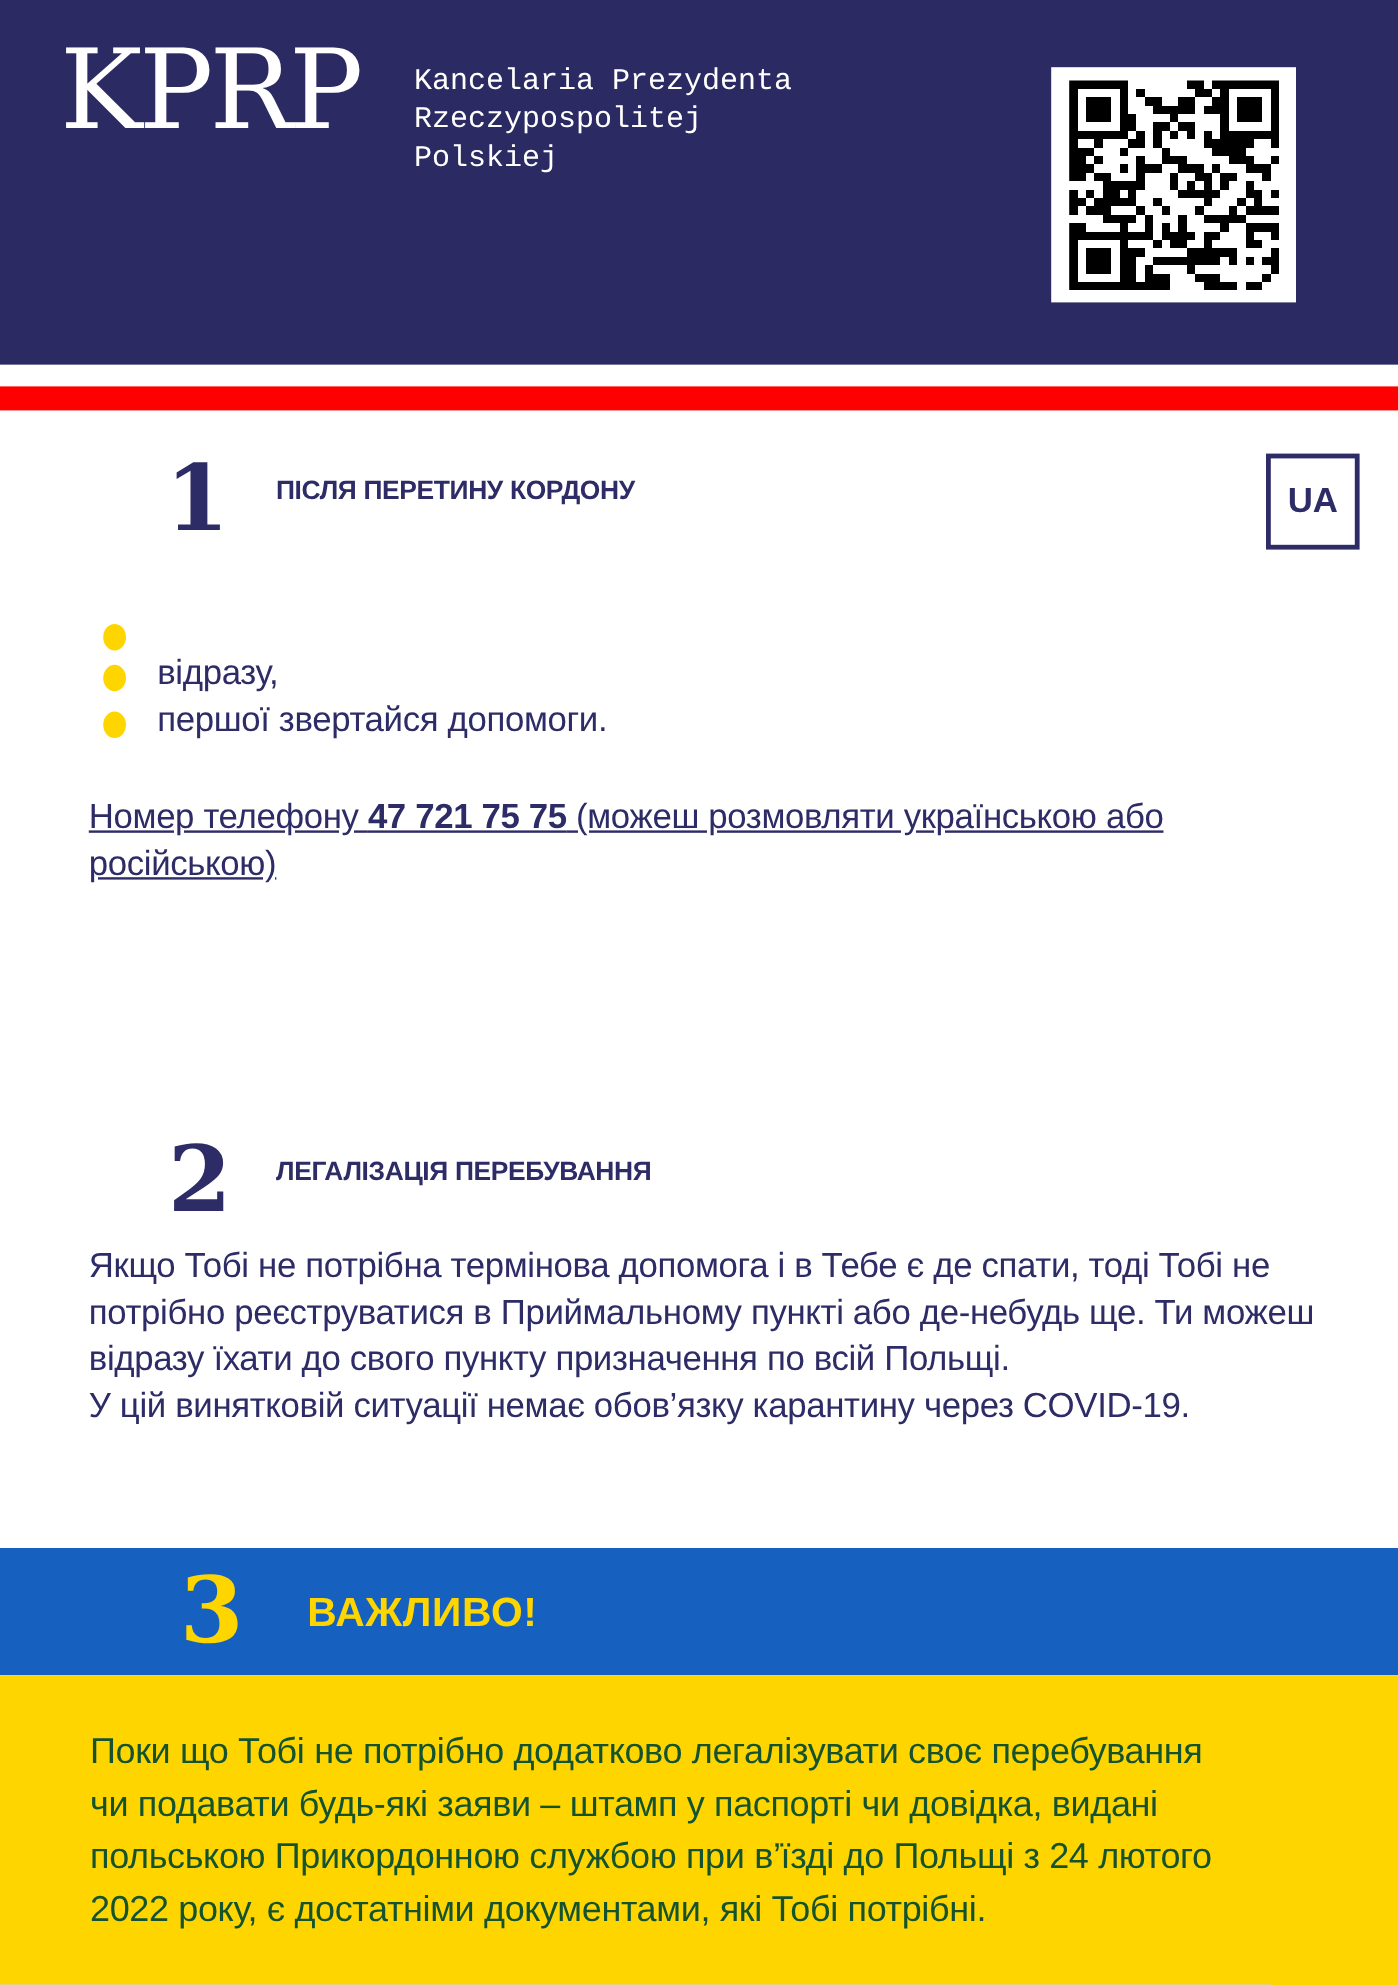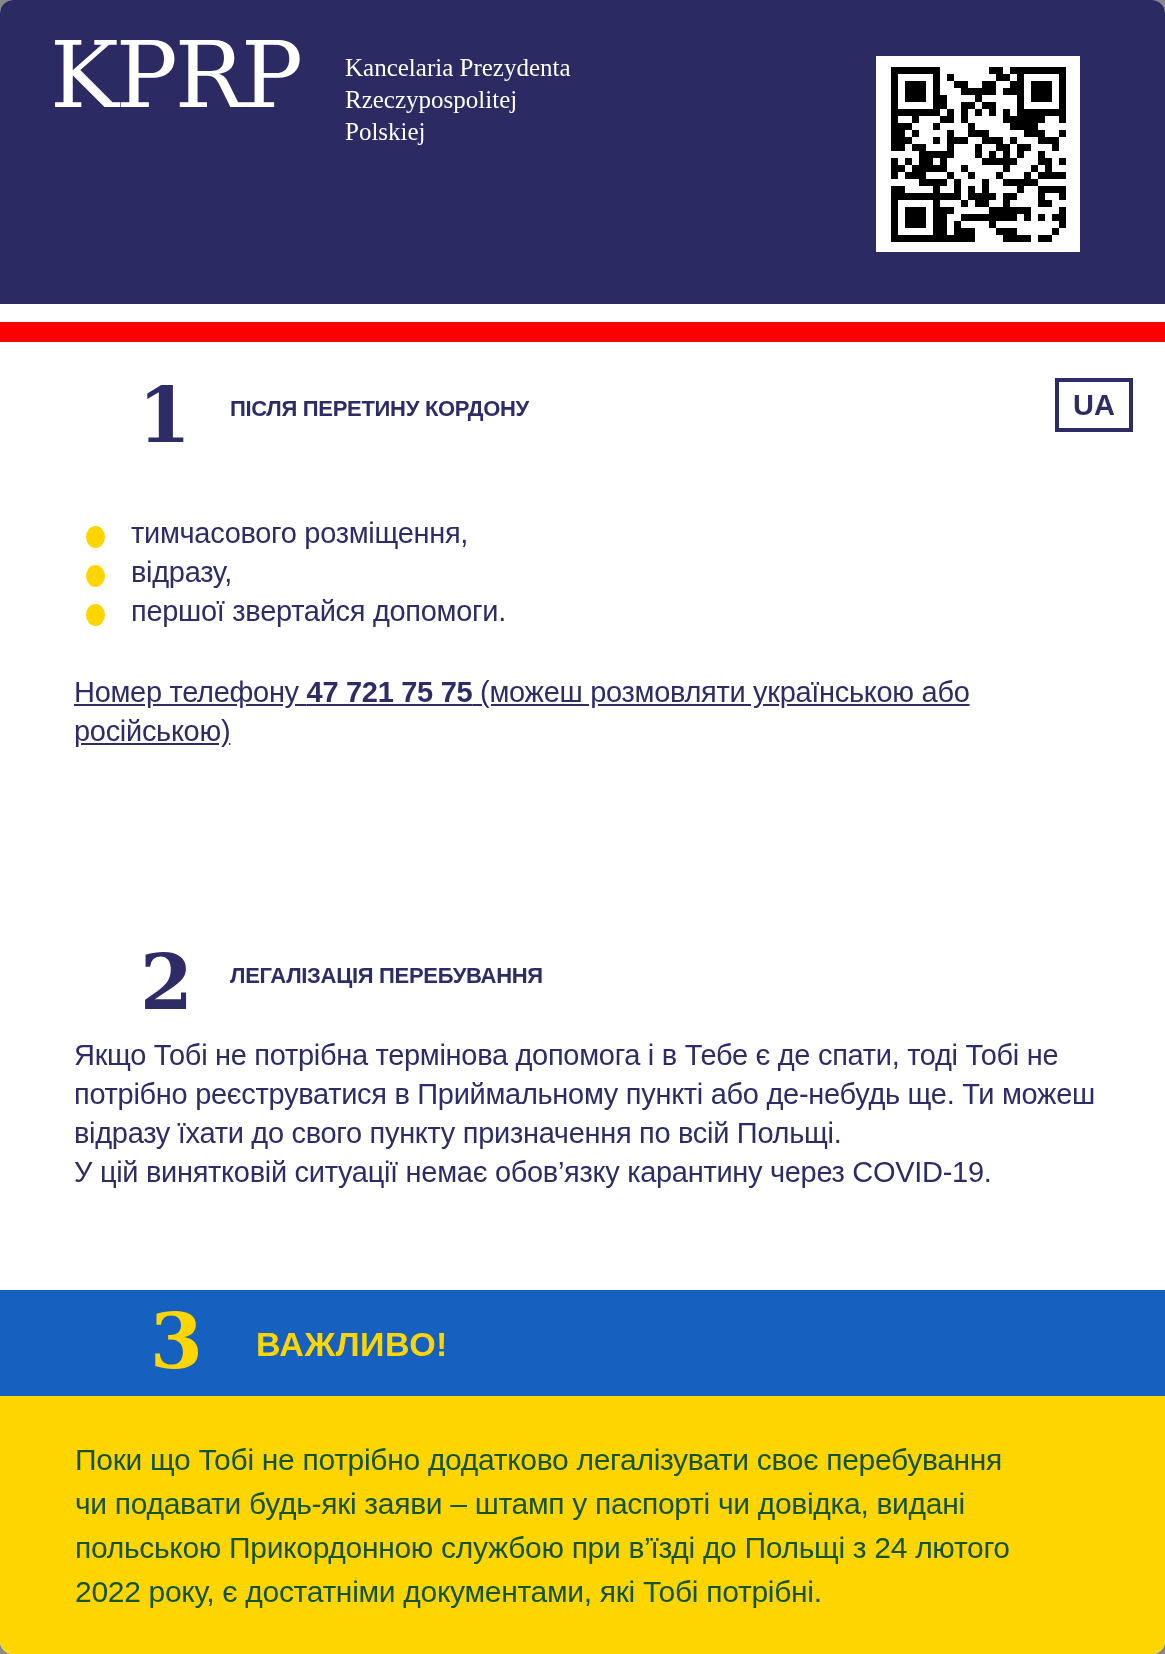--- a/index.html
+++ b/index.html
@@ -3,36 +3,35 @@
 <meta charset="utf-8">
 <style>
   html,body{margin:0;padding:0;background:#888;}
   .page{
     position:relative;
     width:1165px;height:1654px;
     margin:0 auto;
     background:#ffffff;
     font-family:"Liberation Sans",sans-serif;
     overflow:hidden;
-    border-radius:13px;
   }
   
   .header{
     position:absolute;left:0;top:0;width:1165px;height:304px;
     background:#2b2a63;
   }
   .logo{
     position:absolute;left:50px;top:30px;
     font-family:"DejaVu Serif",serif;
     font-size:92px;font-weight:400;color:#ffffff;
     letter-spacing:-3px;line-height:1;
   }
   .orgname{
     position:absolute;left:345px;top:52px;
-    font-family:Liberation Serif, serif;
+    font-family:Liberation Mono, monospace;
     font-size:25px;line-height:32px;color:#ffffff;
   }
   .qr-box{
     position:absolute;left:876px;top:56px;width:204px;height:196px;
     background:#ffffff;display:flex;align-items:center;justify-content:center;
   }
   .qr-box svg{display:block;}
   
   .stripe-white{position:absolute;left:0;top:304px;width:1165px;height:18px;background:#ffffff;}
   .stripe-red{position:absolute;left:0;top:322px;width:1165px;height:20px;background:#fe0000;}
@@ -46,21 +45,21 @@
     position:absolute;
     font-weight:700;font-size:22px;color:#2d2c66;
     letter-spacing:-0.3px;white-space:nowrap;
   }
   .num1{left:138px;top:378px;}
   .title1{left:230px;top:396px;}
   .num2{left:140px;top:945px;}
   .title2{left:230px;top:963px;}
   
   .ua-badge{
-    position:absolute;left:1055px;top:378px;width:78px;height:54px;
+    position:absolute;left:1055px;top:378px;width:78px;height:80px;
     border:4px solid #2d2c66;background:#ffffff;box-sizing:border-box;
     display:flex;align-items:center;justify-content:center;
     font-weight:700;font-size:29px;color:#2d2c66;
   }
   
   .flow1{position:absolute;left:74px;top:514px;width:1022px;}
   .para{
     font-size:29px;line-height:39px;color:#2d2c66;letter-spacing:-0.3px;margin:0;
   }
   .bullets{list-style:none;margin:0;padding:0;}
@@ -436,21 +435,20 @@
   <div class="stripe-red"></div>
 
   <div class="sec-num num1">1</div>
   <div class="sec-title title1">ПІСЛЯ ПЕРЕТИНУ КОРДОНУ</div>
   <div class="ua-badge">UA</div>
 
   <div class="flow1">
     <ul class="bullets">
       <li>
         <span class="bullet-dot"></span>
-        <span class="bullet-text">тимчасового розміщення,</span>
       </li>
       <li>
         <span class="bullet-dot"></span>
         <span class="bullet-text">відразу,</span>
       </li>
       <li>
         <span class="bullet-dot"></span>
         <span class="bullet-text">першої звертайся допомоги.</span>
       </li>
     </ul>

